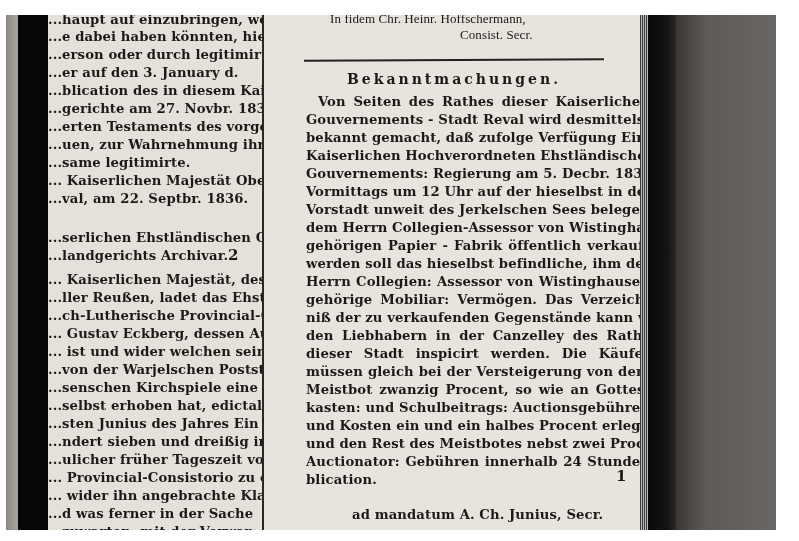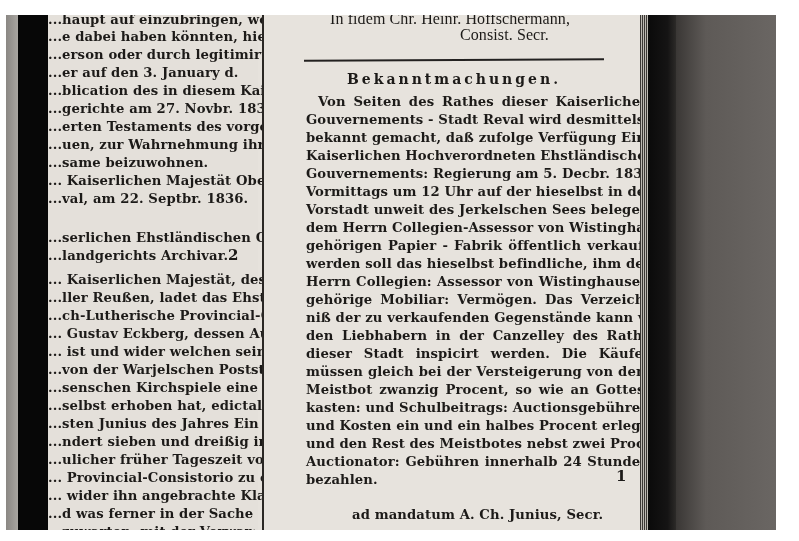--- a/index.html
+++ b/index.html
@@ -43,21 +43,21 @@
       background: linear-gradient(90deg, #3a3735, #5e5a57 30%, #6a6663 100%);
     }
     .text-line {
       position: absolute; white-space: nowrap; color: #1c1a18;
       font-size: 13.2px; line-height: 16px; font-weight: bold; letter-spacing: 0.1px;
     }
     .left-col .text-line { left: 0; width: 190px; text-align: justify; text-align-last: justify; }
     .left-col .text-line.short { text-align-last: left; }
     .right-col .text-line { left: 42px; width: 344px; text-align: justify; text-align-last: justify; }
     .right-col .text-line.last { text-align-last: left; }
-    .latin { font-family: "Liberation Serif", serif; font-weight: normal; font-size: 16px; }
+    .latin { font-family: "Liberation Serif", serif; font-weight: normal; font-size: 13px; }
     .heading {
       position: absolute; left: 0; width: 100%; text-align: center; font-weight: bold;
       font-size: 14px; letter-spacing: 3px; color: #1c1a18;
     }
     .h-rule {
       position: absolute; left: 40px; width: 300px; height: 2px; background: #232120; transform: rotate(-0.3deg);
     }
     .marker { position: absolute; font-weight: bold; color: #1c1a18; font-size: 15px; }
   </style>
 </head>
@@ -69,21 +69,21 @@
 
   <div class="left-col">
     <div class="text-line" style="top:-3px">...haupt auf einzubringen, welche</div>
     <div class="text-line" style="top:14px">...e dabei haben könnten, hier:</div>
     <div class="text-line" style="top:32px">...erson oder durch legitimirte</div>
     <div class="text-line" style="top:50px">...er auf den 3. January d.</div>
     <div class="text-line" style="top:68px">...blication des in diesem Kai:</div>
     <div class="text-line" style="top:86px">...gerichte am 27. Novbr. 1834</div>
     <div class="text-line" style="top:104px">...erten Testaments des vorge:</div>
     <div class="text-line" style="top:122px">...uen, zur Wahrnehmung ihrer</div>
-    <div class="text-line short" style="top:140px">...same beizuwohnen.</div>
+    <div class="text-line short" style="top:140px">...same legitimirte.</div>
     <div class="text-line" style="top:158px">... Kaiserlichen Majestät Ober:</div>
     <div class="text-line" style="top:176px">...val, am 22. Septbr. 1836.</div>
     <div class="text-line" style="top:215px">...serlichen Ehstländischen Ober:</div>
     <div class="text-line short" style="top:233px">...landgerichts Archivar.</div>
     <div class="marker" style="left:180px; top:231px">2</div>
     <div class="text-line" style="top:257px">... Kaiserlichen Majestät, des</div>
     <div class="text-line" style="top:275px">...ller Reußen, ladet das Ehst:</div>
     <div class="text-line" style="top:293px">...ch-Lutherische Provincial-Con:</div>
     <div class="text-line" style="top:311px">... Gustav Eckberg, dessen Auf:</div>
     <div class="text-line" style="top:329px">... ist und wider welchen sein</div>
@@ -121,21 +121,21 @@
     <div class="text-line" style="top:277px">gehörige Mobiliar: Vermögen. Das Verzeich-</div>
     <div class="text-line" style="top:295px">niß der zu verkaufenden Gegenstände kann von</div>
     <div class="text-line" style="top:313px">den Liebhabern in der Canzelley des Raths</div>
     <div class="text-line" style="top:331px">dieser Stadt inspicirt werden. Die Käufer</div>
     <div class="text-line" style="top:349px">müssen gleich bei der Versteigerung von dem</div>
     <div class="text-line" style="top:367px">Meistbot zwanzig Procent, so wie an Gottes-</div>
     <div class="text-line" style="top:385px">kasten: und Schulbeitrags: Auctionsgebühren</div>
     <div class="text-line" style="top:403px">und Kosten ein und ein halbes Procent erlegen</div>
     <div class="text-line" style="top:421px">und den Rest des Meistbotes nebst zwei Procent</div>
     <div class="text-line" style="top:439px">Auctionator: Gebühren innerhalb 24 Stunden</div>
-    <div class="text-line last" style="top:457px">bezahlen.</div>
+    <div class="text-line last" style="top:457px">blication.</div>
     <div class="marker" style="left:352px; top:452px">1</div>
 
     <div class="text-line last" style="top:492px; left:88px; width:290px;">ad mandatum A. Ch. Junius, Secr.</div>
   </div>
 
   <div class="page-edge"></div>
   <div class="right-binding"></div>
   <div class="backdrop"></div>
 </div>
 

